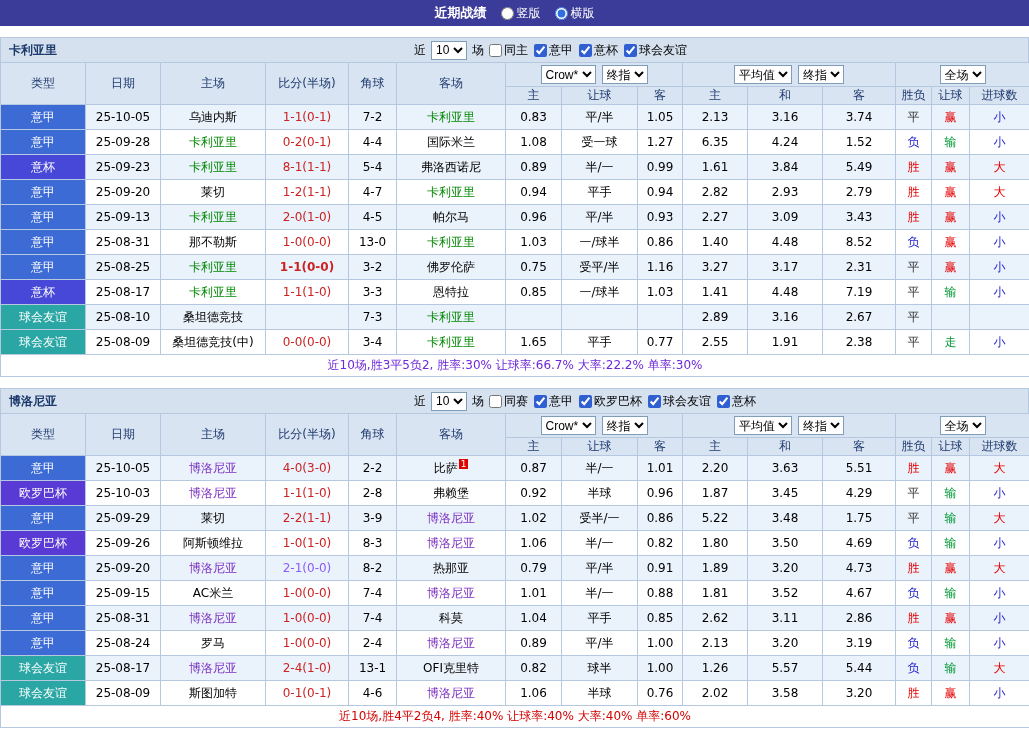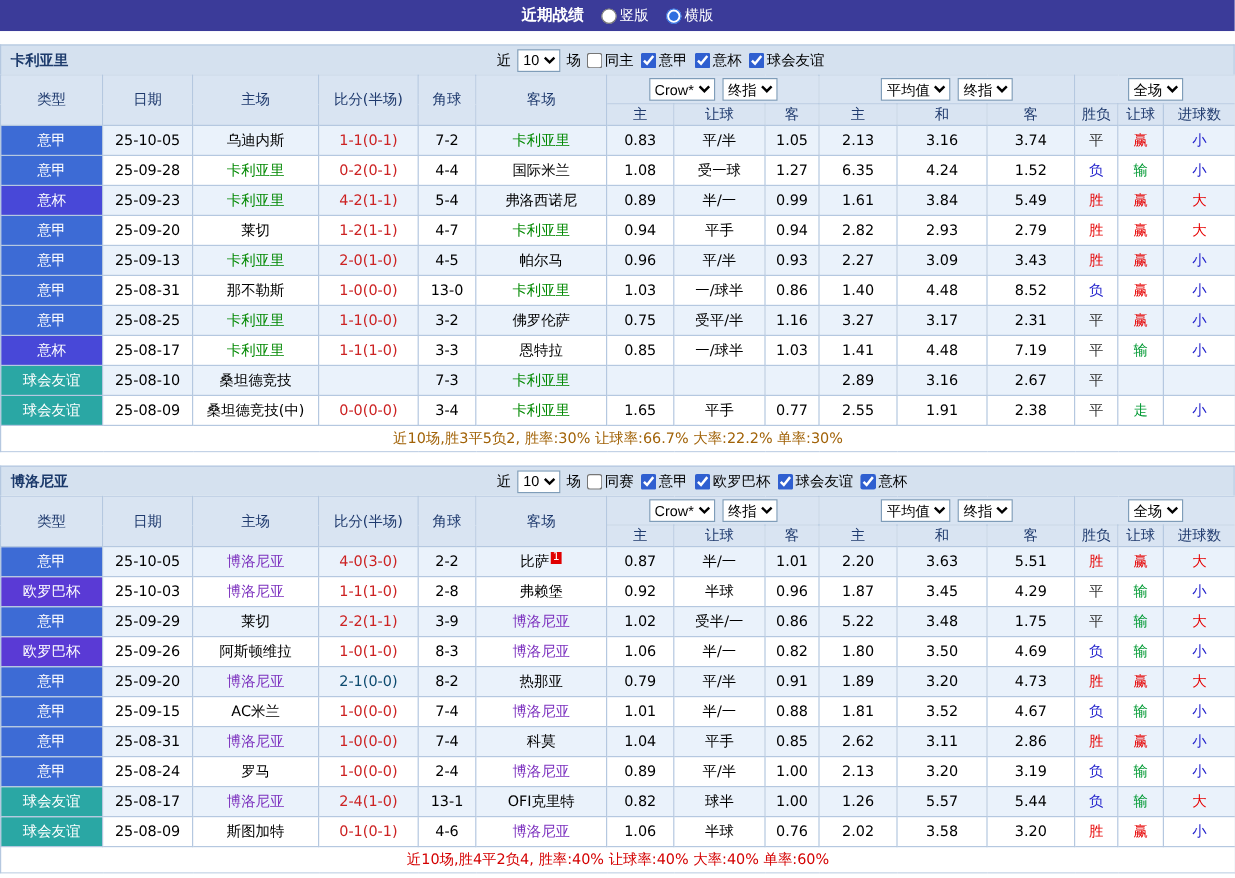--- a/index.html
+++ b/index.html
@@ -188,21 +188,21 @@
               <td>4.24</td>
               <td>1.52</td>
               <td style="color: rgb(34, 34, 204);">负</td>
               <td style="color: rgb(0, 153, 51);">输</td>
               <td style="color: rgb(34, 34, 204);">小</td>
             </tr>
             <tr class="odd">
               <td class="league" style="background: rgb(72, 72, 216);">意杯</td>
               <td>25-09-23</td>
               <td><span class="team-link" style="color: rgb(0, 136, 0);">卡利亚里</span></td>
-              <td style="color: rgb(204, 34, 34);">4-2(1-1)</td>
+              <td style="color: rgb(204, 34, 34);">8-1(1-1)</td>
               <td>5-4</td>
               <td><span class="team-link">弗洛西诺尼</span></td>
               <td>0.89</td>
               <td>半/一</td>
               <td>0.99</td>
               <td>1.61</td>
               <td>3.84</td>
               <td>5.49</td>
               <td style="color: rgb(230, 0, 0);">胜</td>
               <td style="color: rgb(230, 0, 0);">赢</td>
@@ -256,21 +256,21 @@
               <td>4.48</td>
               <td>8.52</td>
               <td style="color: rgb(34, 34, 204);">负</td>
               <td style="color: rgb(230, 0, 0);">赢</td>
               <td style="color: rgb(34, 34, 204);">小</td>
             </tr>
             <tr class="odd">
               <td class="league" style="background: rgb(61, 107, 213);">意甲</td>
               <td>25-08-25</td>
               <td><span class="team-link" style="color: rgb(0, 136, 0);">卡利亚里</span></td>
-              <td style="color: rgb(204, 34, 34);">1-1(0-0)</td>
+              <td style="color: rgb(204, 34, 34); font-weight: bold;">1-1(0-0)</td>
               <td>3-2</td>
               <td><span class="team-link">佛罗伦萨</span></td>
               <td>0.75</td>
               <td>受平/半</td>
               <td>1.16</td>
               <td>3.27</td>
               <td>3.17</td>
               <td>2.31</td>
               <td style="color: rgb(51, 51, 51);">平</td>
               <td style="color: rgb(230, 0, 0);">赢</td>
@@ -323,21 +323,21 @@
               <td>2.55</td>
               <td>1.91</td>
               <td>2.38</td>
               <td style="color: rgb(51, 51, 51);">平</td>
               <td style="color: rgb(0, 153, 51);">走</td>
               <td style="color: rgb(34, 34, 204);">小</td>
             </tr>
           </tbody>
       <tfoot>
         <tr>
-              <td colspan="15" class="summary" style="color: #a16207;">近10场,胜3平5负2, 胜率:30% 让球率:66.7% 大率:22.2% 单率:30%</td>
+              <td colspan="15" class="summary" style="color: #6d28d9;">近10场,胜3平5负2, 胜率:30% 让球率:66.7% 大率:22.2% 单率:30%</td>
             </tr>
       </tfoot>
     </table>
     <div class="gap"></div>
   </div>
 
   <div class="section">
     <div class="sec-header">
       <span class="team">博洛尼亚</span>
       <span class="filters">
@@ -482,21 +482,21 @@
               <td>3.50</td>
               <td>4.69</td>
               <td style="color: rgb(34, 34, 204);">负</td>
               <td style="color: rgb(0, 153, 51);">输</td>
               <td style="color: rgb(34, 34, 204);">小</td>
             </tr>
             <tr class="odd">
               <td class="league" style="background: rgb(61, 107, 213);">意甲</td>
               <td>25-09-20</td>
               <td><span class="team-link" style="color: rgb(123, 47, 190);">博洛尼亚</span></td>
-              <td style="color: #0c4a6e;">2-1(0-0)</td>
+              <td style="color: #8b5cf6;">2-1(0-0)</td>
               <td>8-2</td>
               <td><span class="team-link">热那亚</span></td>
               <td>0.79</td>
               <td>平/半</td>
               <td>0.91</td>
               <td>1.89</td>
               <td>3.20</td>
               <td>4.73</td>
               <td style="color: rgb(230, 0, 0);">胜</td>
               <td style="color: rgb(230, 0, 0);">赢</td>

